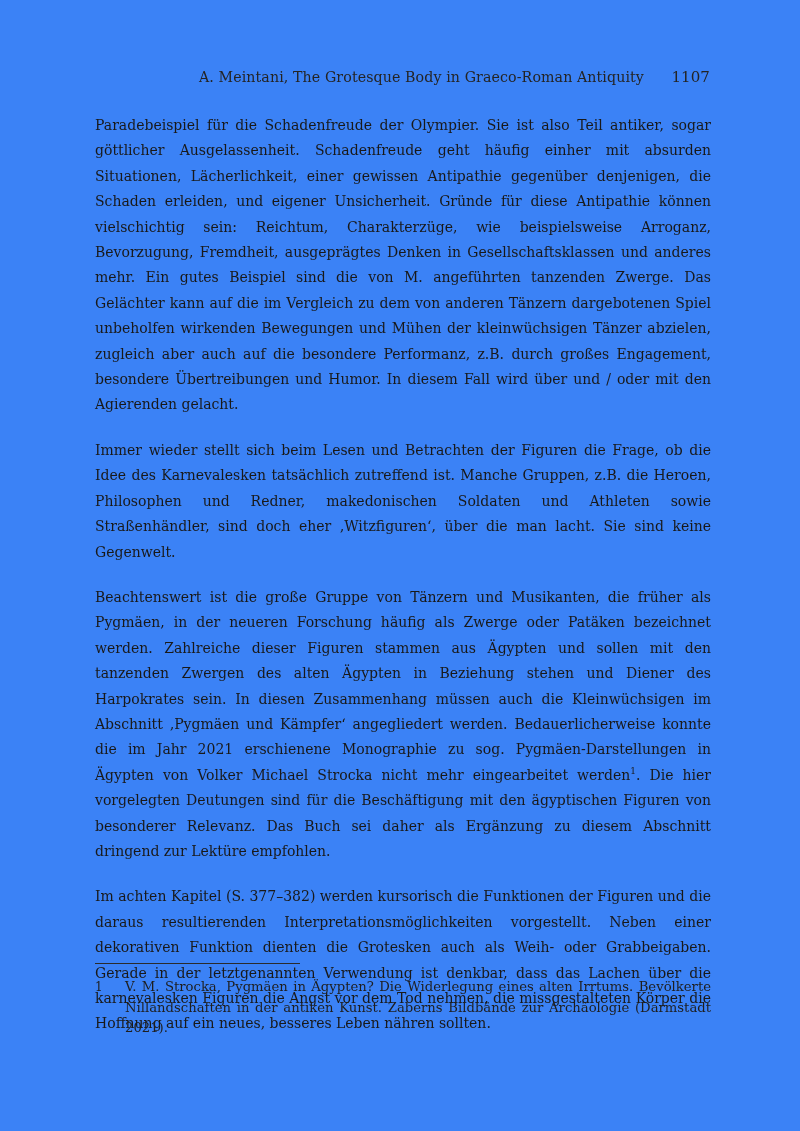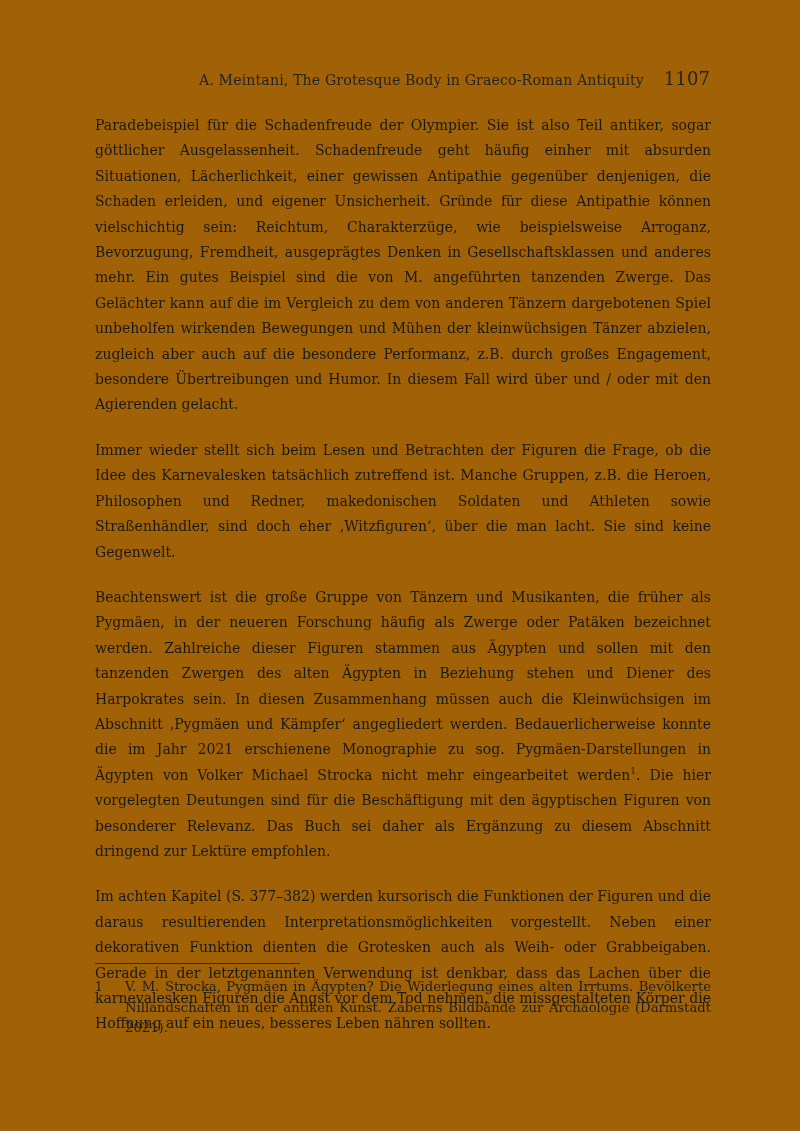--- a/index.html
+++ b/index.html
@@ -15,42 +15,42 @@
     color: #1a1a1a;
     overflow: hidden;
   }
 
   .page {
     position: absolute;
     left: 0;
     top: 0;
     width: 800px;
     height: 1131px;
-    background: #a16207;
+    background: #3b82f6;
   }
 
   
   .running-head {
     position: absolute;
     left: 95px;
     top: 68px;
     width: 615px;
     display: flex;
     align-items: baseline;
     justify-content: space-between;
     font-size: 14.2px;
     letter-spacing: 0.1px;
     color: #242424;
     white-space: nowrap;
   }
   .running-head-title {
     padding-left: 104px;
   }
   .running-head-page {
-    font-size: 18px;
+    font-size: 15px;
   }
 
   
   .text-column {
     position: absolute;
     left: 95px;
     top: 113px;
     width: 616px;
   }
 

